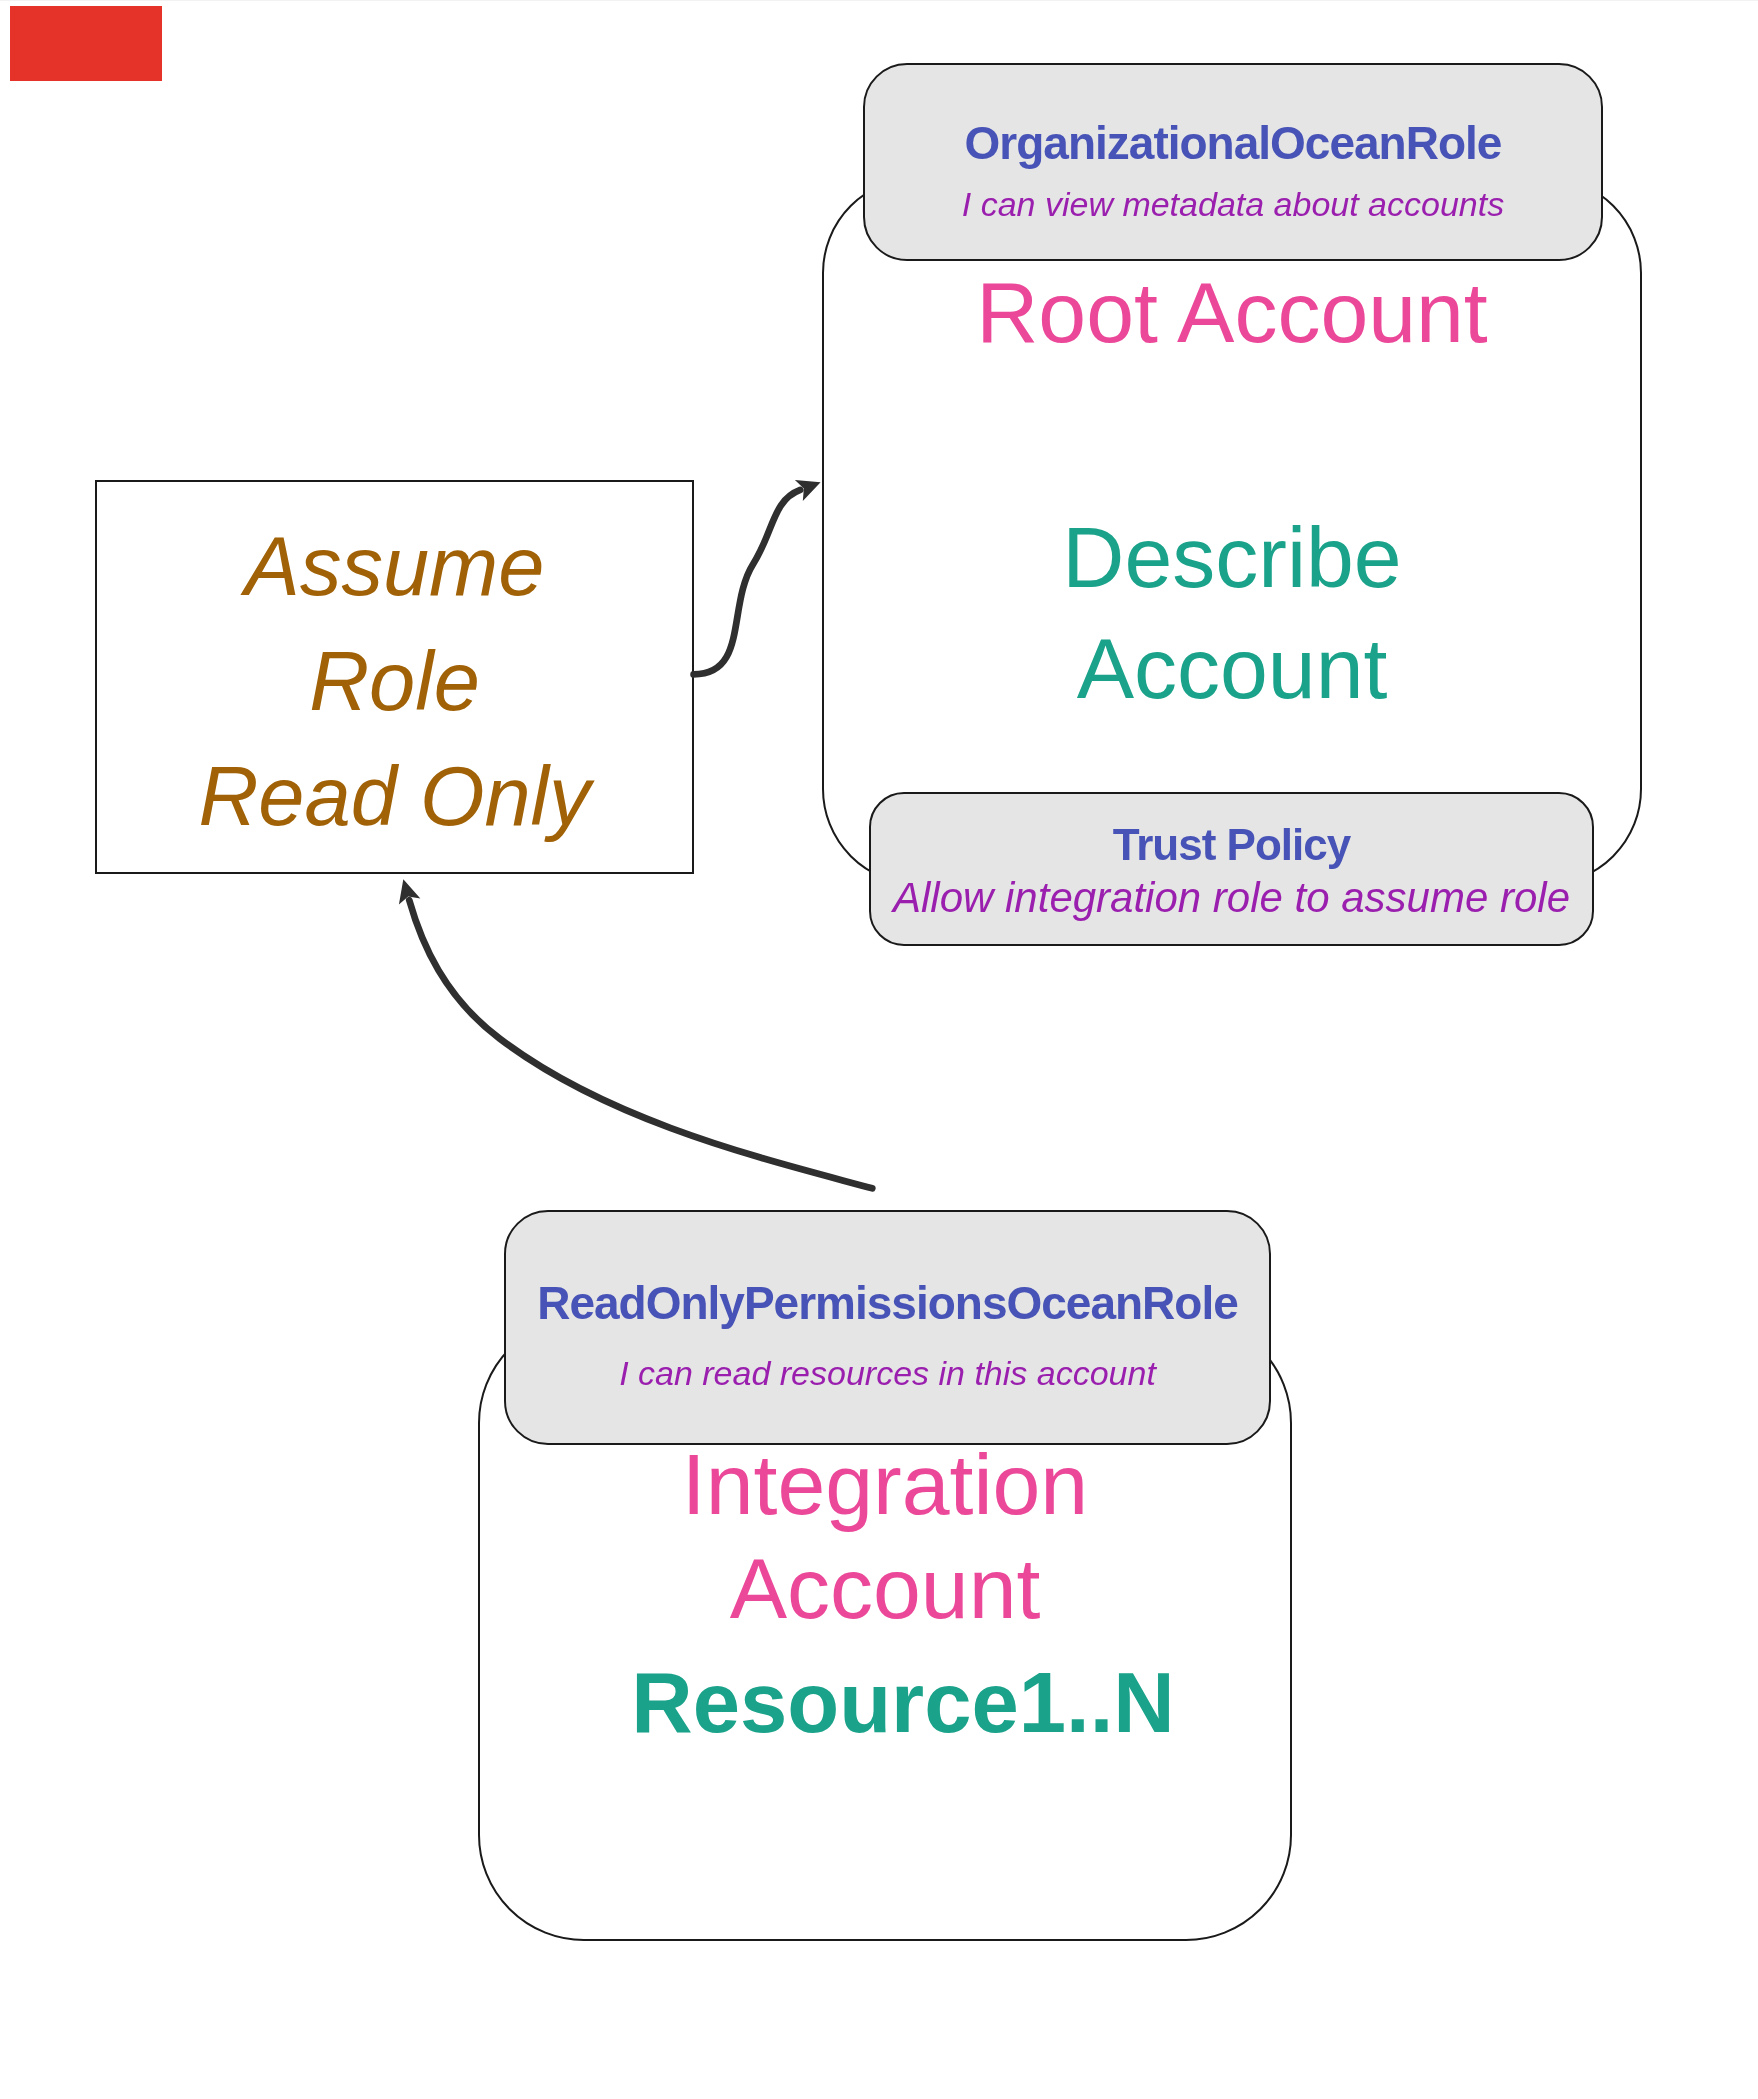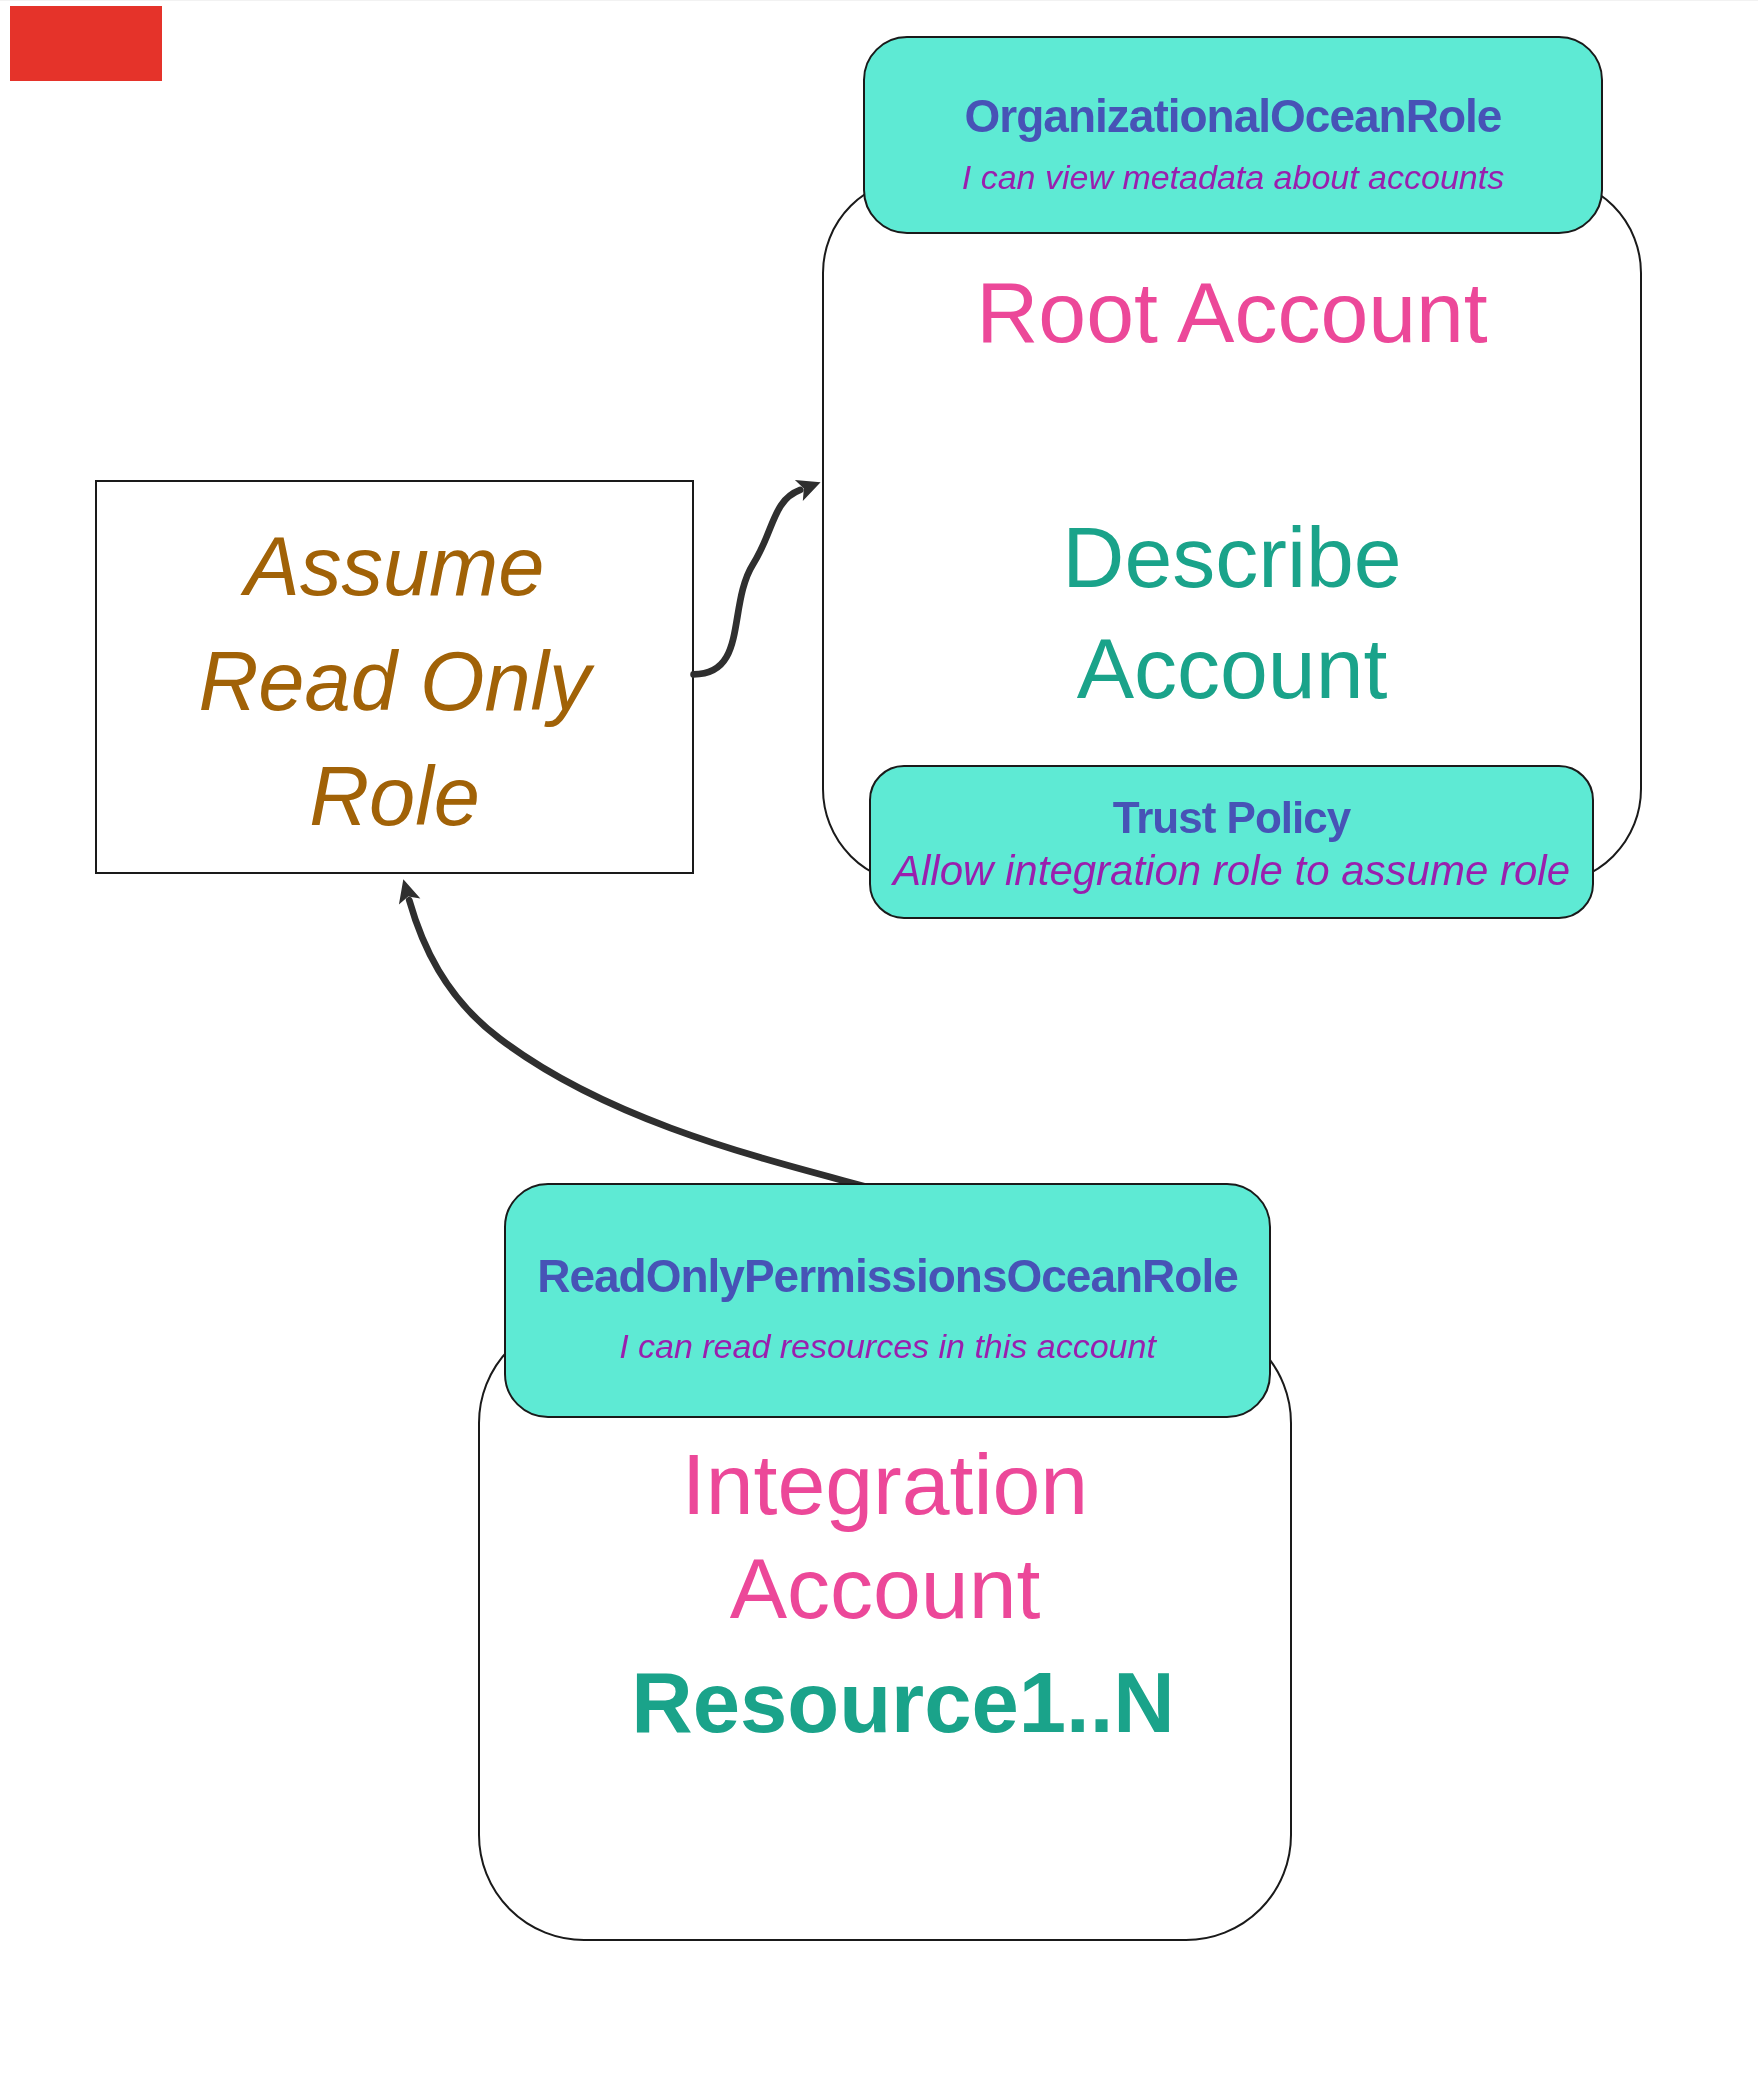--- a/index.html
+++ b/index.html
@@ -33,23 +33,24 @@
     color:#1aa38a;font-weight:400;font-size:86px;line-height:111px;
   }
   .action-line{display:block;}
   .int-title{top:113px;font-size:86px;line-height:104px;}
   .int-title span{display:block;}
   .int-resource{
     position:absolute;left:0;top:334px;width:100%;text-align:center;
     color:#1aa38a;font-weight:700;font-size:85px;line-height:100px;padding-left:36px;
   }
   .callout{
-    position:absolute;background:#5eead4;border:2.9px solid #1a1a1a;z-index:3;
+    position:absolute;background:#e5e5e5;border:2.9px solid #1a1a1a;z-index:3;
     display:flex;flex-direction:column;align-items:center;justify-content:center;
     text-align:left;
+    margin-top:27px;
   }
   .co-title{
     color:#4753b6;font-weight:700;font-size:46px;line-height:61px;
     letter-spacing:-1px;white-space:nowrap;
   }
   .co-sub{
     color:#9a1fae;font-style:italic;font-size:34px;line-height:60px;
     white-space:nowrap;
   }
   .top-callout{left:863px;top:35px;width:740px;height:198px;border-radius:44px;padding-top:23px;}
@@ -70,22 +71,22 @@
   <div class="box root-box">
     <div class="acct-title root-title">Root Account</div>
     <div class="root-action">
       <span class="action-line">Describe</span>
       <span class="action-line">Account</span>
     </div>
   </div>
 
   <div class="box assume-box">
     <span class="assume-line">Assume</span>
+    <span class="assume-line">Role</span>
     <span class="assume-line">Read Only</span>
-    <span class="assume-line">Role</span>
   </div>
 
   <div class="box integration-box">
     <div class="acct-title int-title">
       <span>Integration</span>
       <span>Account</span>
     </div>
     <div class="int-resource">Resource1..N</div>
   </div>
 

